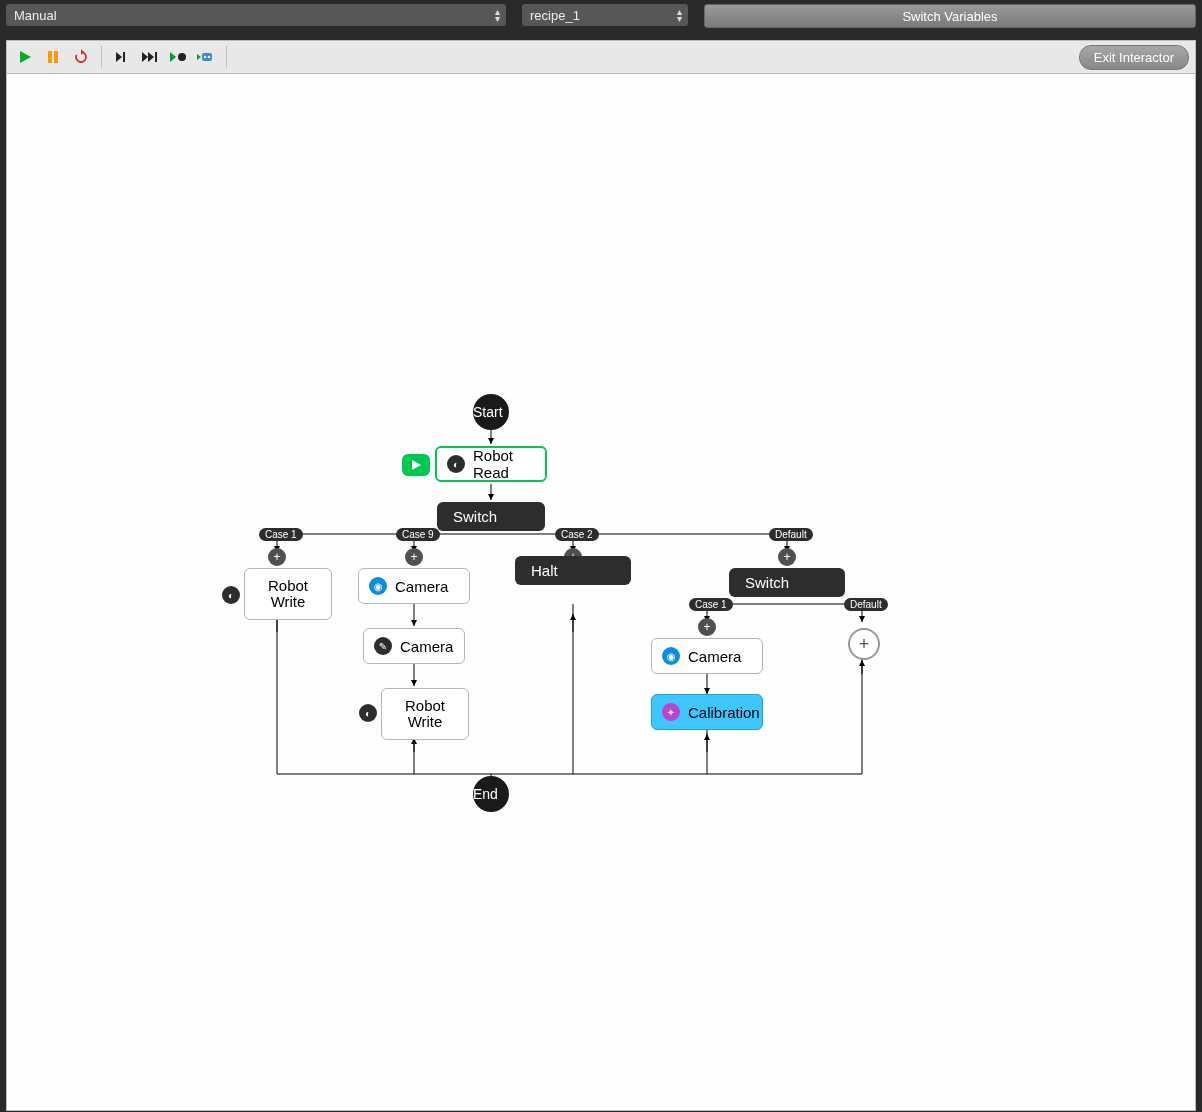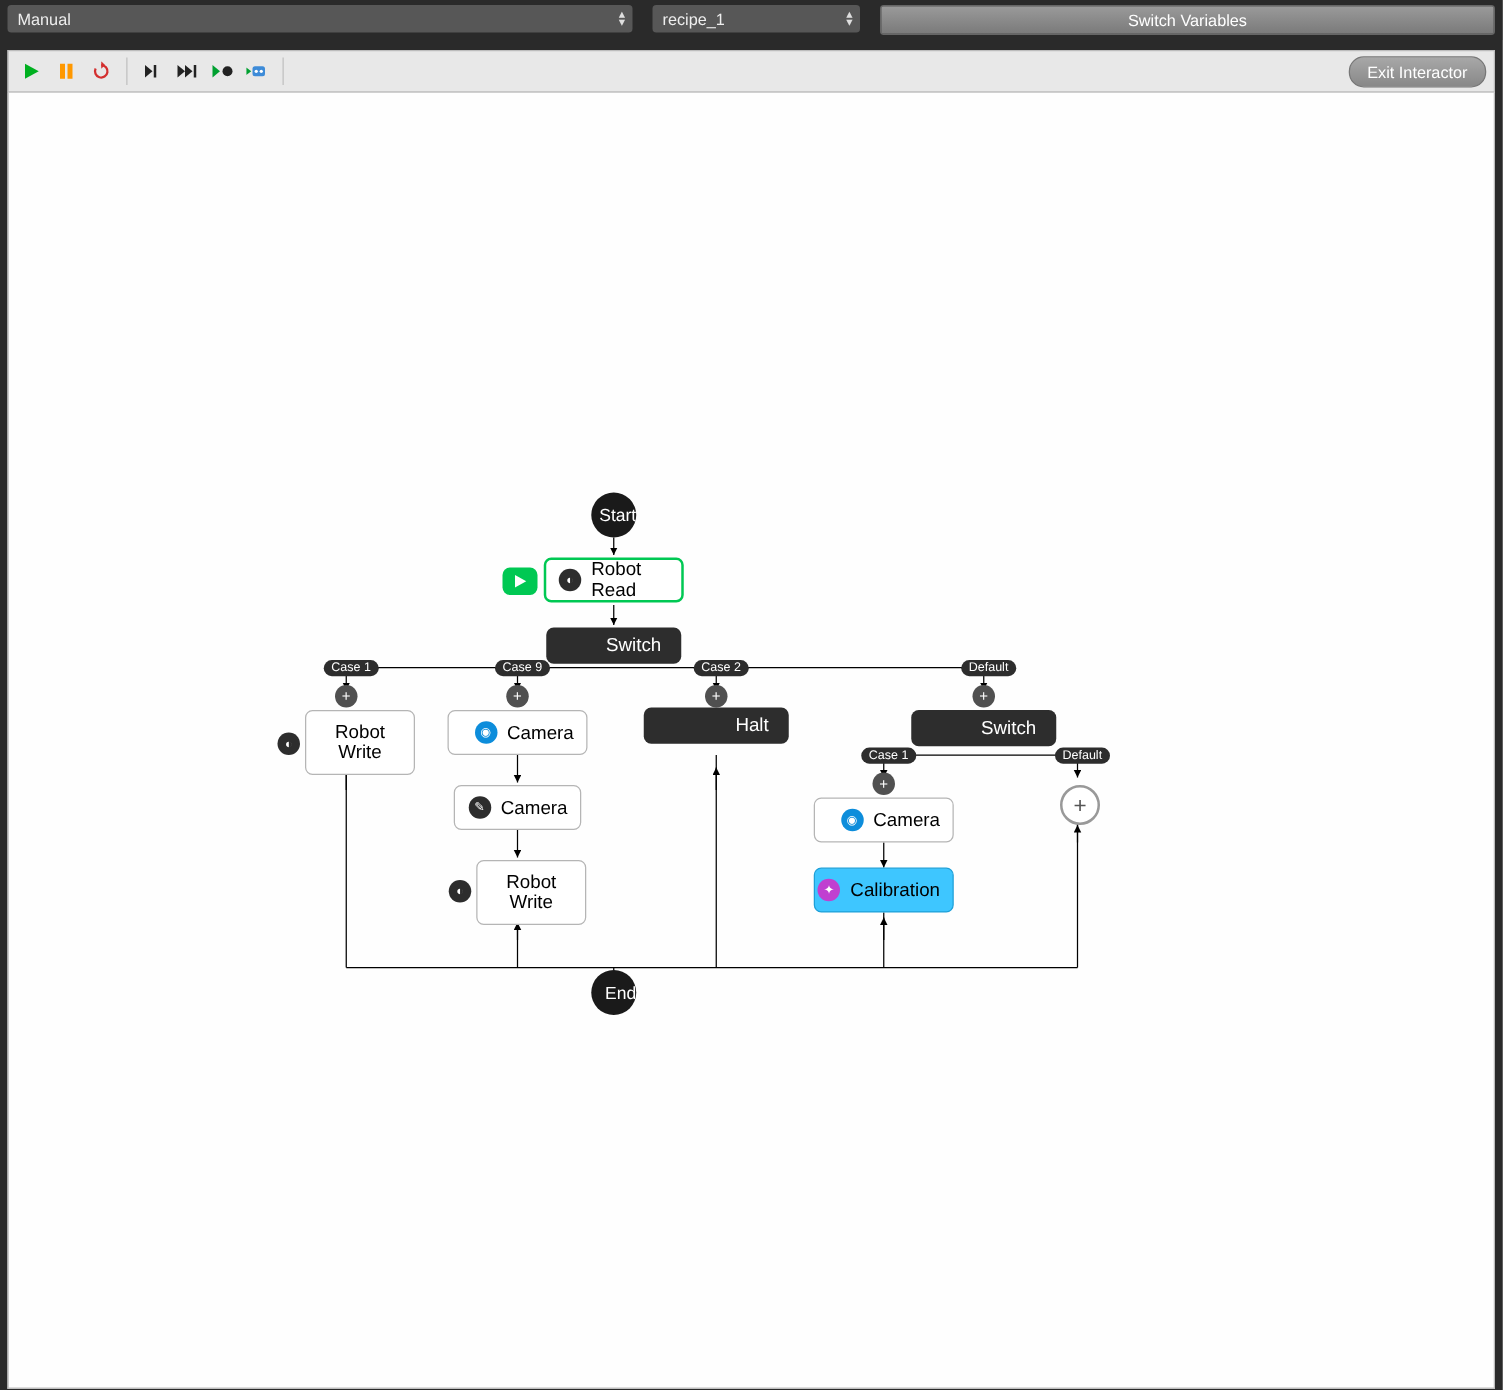--- a/index.html
+++ b/index.html
@@ -95,21 +95,21 @@
   svg.edges {
     position: absolute; left: 0; top: 0; width: 100%; height: 100%;
     pointer-events: none;
   }
   .edges line, .edges polyline {
     stroke: #000; stroke-width: 1; fill: none;
   }
   
   .node {
     position: absolute;
-    display: flex; align-items: center; justify-content: flex-end;
+    display: flex; align-items: center; justify-content: flex-start;
     font-size: 15px; color: #000;
     box-sizing: border-box;
   }
   .term {
     width: 36px; height: 36px; border-radius: 50%;
     background: #1a1a1a; color: #fff; font-size: 14px;
     overflow: hidden;
   }
   .step {
     background: #fff; border: 1px solid var(--node-border);
@@ -335,21 +335,21 @@
   <div class="node step" style="left:356px; top:554px; width:102px; height:36px;">
     <span class="mini-icon ic-dark">✎</span>
     <span>Camera</span>
   </div>
 
   <div class="side-icon" style="left:352px; top:630px;">◐</div>
   <div class="node step" style="left:374px; top:614px; width:88px; height:52px;">
     <span class="label-mult">Robot Write</span>
   </div>
 
-  <div class="node ctrl" style="left:508px; top:492px; width:116px;">
+  <div class="node ctrl" style="left:508px; top:482px; width:116px;">
     <span>Halt</span>
   </div>
 
   <div class="node ctrl" style="left:722px; top:494px; width:116px;">
     <span>Switch</span>
   </div>
 
   <div class="case-pill" style="left:682px; top:524px;"><span>Case 1</span></div>
   <div class="case-pill" style="left:837px; top:524px;"><span>Default</span></div>
   <div class="plus-b" style="left:691px; top:544px;">+</div>

